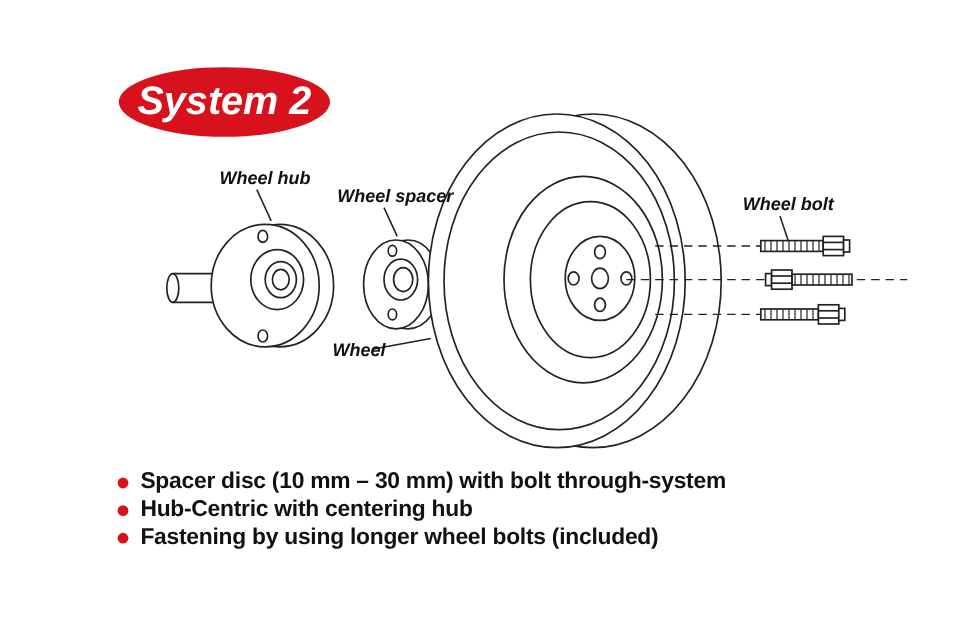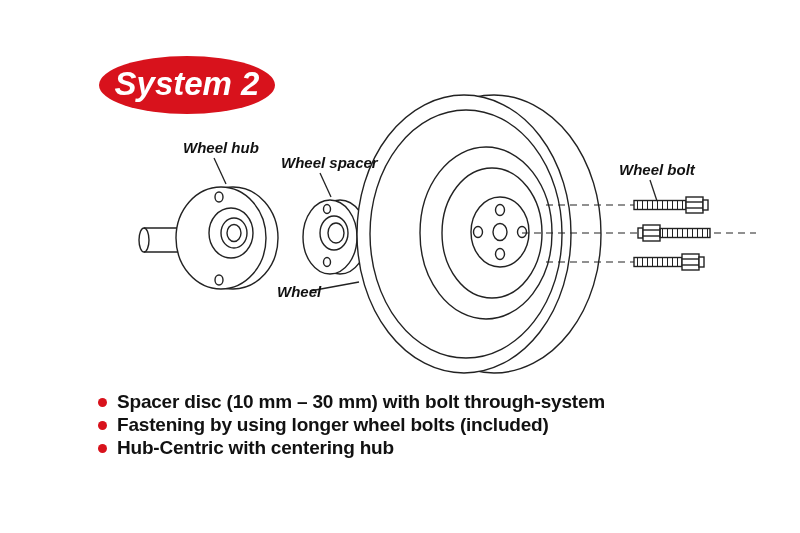--- a/index.html
+++ b/index.html
@@ -123,21 +123,21 @@
     <text class="label" x="619" y="175">Wheel bolt</text>
   </svg>
 
   <ul class="bullets">
     <li>
       <span class="dot"></span>
       <span class="bullet-text">Spacer disc (10 mm – 30 mm) with bolt through-system</span>
     </li>
     <li>
       <span class="dot"></span>
-      <span class="bullet-text">Fastening by using longer wheel bolts (included)</span>
+      <span class="bullet-text">Hub-Centric with centering hub</span>
     </li>
     <li>
       <span class="dot"></span>
-      <span class="bullet-text">Hub-Centric with centering hub</span>
+      <span class="bullet-text">Fastening by using longer wheel bolts (included)</span>
     </li>
   </ul>
 
 </div>
 
 </body></html>

